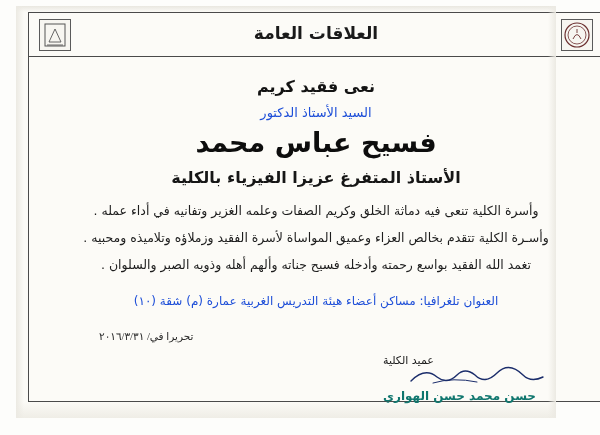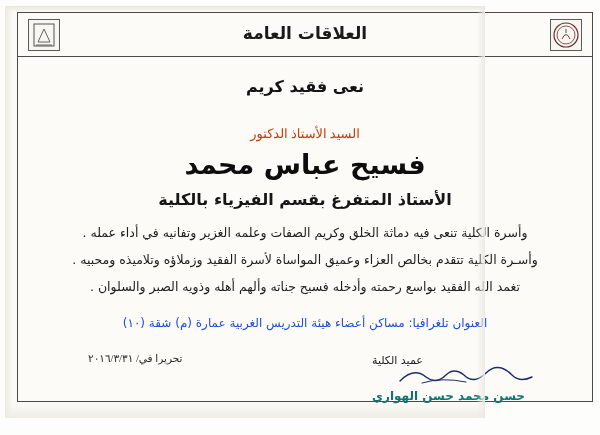--- a/index.html
+++ b/index.html
@@ -17,23 +17,23 @@
   .page {
     position: relative;
     width: 600px;
     height: 435px;
     background: #fdfdfb;
   }
 
   
   .sheet {
     position: absolute;
-    left: 5px;
+    left: 16px;
     top: 6px;
-    width: 480px;
+    width: 540px;
     height: 412px;
     background: #fbfaf6;
   }
 
   
   .frame {
     position: absolute;
     left: 12px;
     top: 6px;
     width: 576px;
@@ -108,24 +108,23 @@
     color: #131313;
   }
 
   .line-condolence {
     margin-top: 12px;
     font-size: 14px;
     color: #1b1b1b;
   }
 
   .line-honorific {
-    margin-top: 30px;
+    margin-top: 9px;
     font-size: 13px;
-    color: #c2410c;
-    font-family: Liberation Serif, serif;
+    color: #1d4ed8;
   }
 
   .deceased-name {
     margin-top: 7px;
     font-size: 27px;
     font-weight: bold;
     letter-spacing: 1px;
     color: #0d0d0d;
   }
 
@@ -235,21 +234,21 @@
             <path d="M8 21 l6 -13 l6 13 z" fill="none" stroke="#555" stroke-width="0.9"></path>
             <path d="M6 24 h16" stroke="#555" stroke-width="0.9"></path>
           </svg>
         </div>
       </div>
 
       <div class="body-area">
         <div class="line-mourn">نعى فقيد كريم</div>
         <div class="line-honorific">السيد الأستاذ الدكتور</div>
         <div class="deceased-name">فسيح عباس محمد</div>
-        <div class="deceased-role">الأستاذ المتفرغ بقسم الفيزياء بالكلية</div>
+        <div class="deceased-role">الأستاذ المتفرغ عزيزا الفيزياء بالكلية</div>
 
         <div class="para p1">وأسرة الكلية تنعى فيه دماثة الخلق وكريم الصفات وعلمه الغزير وتفانيه في أداء عمله .</div>
         <div class="para">وأسـرة الكلية تتقدم بخالص العزاء وعميق المواساة لأسرة الفقيد وزملاؤه وتلاميذه ومحبيه .</div>
         <div class="para">تغمد الله الفقيد بواسع رحمته وأدخله فسيح جناته وألهم أهله وذويه الصبر والسلوان .</div>
 
         <div class="address-line">العنوان تلغرافيا: مساكن أعضاء هيئة التدريس الغربية عمارة (م) شقة (١٠)</div>
         <div class="date-line">تحريرا في/ ٢٠١٦/٣/٣١</div>
 
         <div class="signature">
           <div class="sig-title">عميد الكلية</div>

